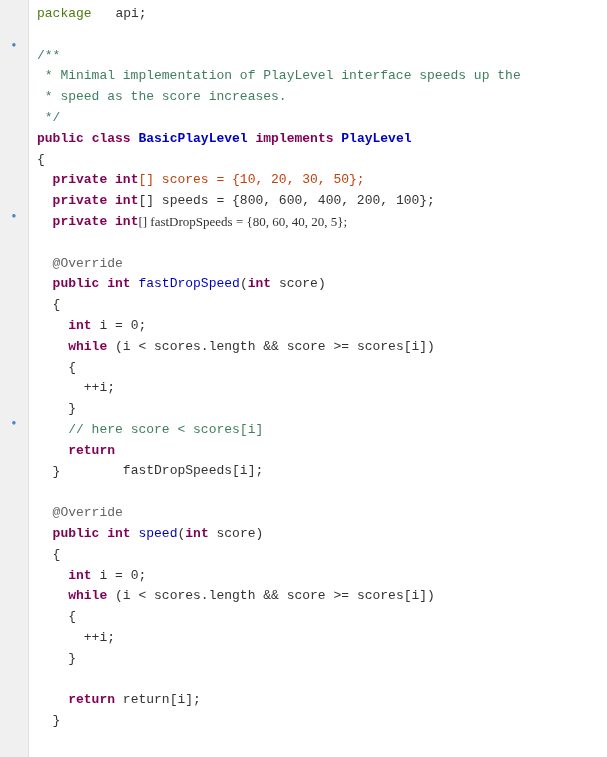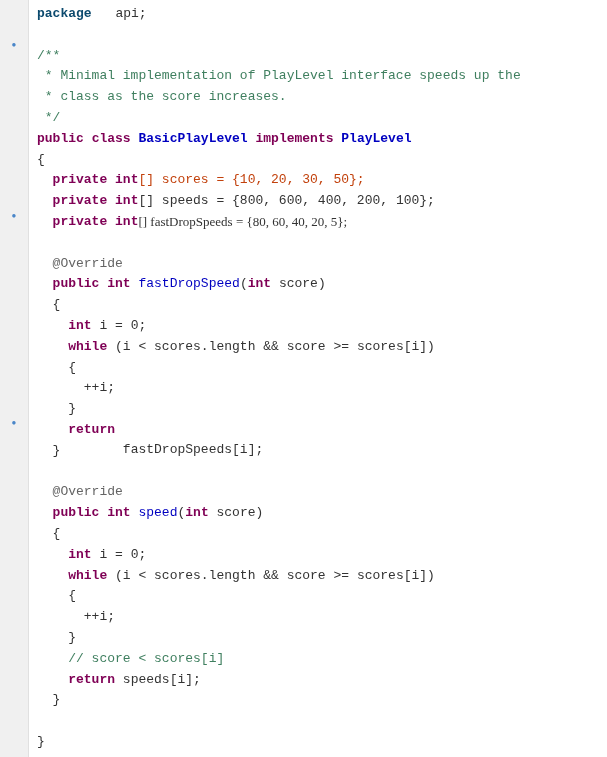--- a/index.html
+++ b/index.html
@@ -107,51 +107,52 @@
         <div class="gutter-marker"></div>
         <div class="gutter-marker"></div>
         <div class="gutter-marker"></div>
         <div class="gutter-marker"></div>
         <div class="gutter-marker"></div>
         <div class="gutter-marker"></div>
         <div class="gutter-marker"></div>
         <div class="gutter-marker"></div>
       </div>
     <div class="code-lines" id="code-lines">
-        <div class="line"><span style="color: #0c4a6e; font-weight: bold;">package</span><span style="color: rgb(51, 51, 51); margin-left: 16px;"> api;</span></div>
+        <div class="line"><span style="color: #4d7c0f; font-weight: normal;">package</span><span style="color: rgb(51, 51, 51); margin-left: 16px;"> api;</span></div>
         <div class="line"></div>
         <div class="line"><span style="color: rgb(63, 127, 95);">/**</span></div>
         <div class="line"><span style="color: rgb(63, 127, 95);"> * Minimal implementation of PlayLevel interface speeds up the</span></div>
-        <div class="line"><span style="color: rgb(63, 127, 95);"> * class as the score increases.</span></div>
+        <div class="line"><span style="color: rgb(63, 127, 95);"> * speed as the score increases.</span></div>
         <div class="line"><span style="color: rgb(63, 127, 95);"> */</span></div>
         <div class="line"><span style="color: rgb(127, 0, 85); font-weight: bold;">public</span><span style="color: rgb(51, 51, 51);"> </span><span style="color: rgb(127, 0, 85); font-weight: bold;">class</span><span style="color: rgb(51, 51, 51);"> </span><span style="color: rgb(0, 0, 192); font-weight: bold;">BasicPlayLevel</span><span style="color: rgb(51, 51, 51);"> </span><span style="color: rgb(127, 0, 85); font-weight: bold;">implements</span><span style="color: rgb(51, 51, 51);"> </span><span style="color: rgb(0, 0, 192); font-weight: bold;">PlayLevel</span></div>
         <div class="line"><span style="color: rgb(51, 51, 51);">{</span></div>
         <div class="line"><span>  </span><span style="color: rgb(127, 0, 85); font-weight: bold;">private</span><span style="color: rgb(51, 51, 51);"> </span><span style="color: rgb(127, 0, 85); font-weight: bold;">int</span><span style="color: #c2410c;">[] scores = {10, 20, 30, 50};</span></div>
         <div class="line"><span>  </span><span style="color: rgb(127, 0, 85); font-weight: bold;">private</span><span style="color: rgb(51, 51, 51);"> </span><span style="color: rgb(127, 0, 85); font-weight: bold;">int</span><span style="color: rgb(51, 51, 51);">[] speeds = {800, 600, 400, 200, 100};</span></div>
         <div class="line"><span>  </span><span style="color: rgb(127, 0, 85); font-weight: bold;">private</span><span style="color: rgb(51, 51, 51);"> </span><span style="color: rgb(127, 0, 85); font-weight: bold;">int</span><span style="color: rgb(51, 51, 51); font-family: Liberation Serif, serif;">[] fastDropSpeeds = {80, 60, 40, 20, 5};</span></div>
         <div class="line"></div>
         <div class="line"><span>  </span><span style="color: rgb(100, 100, 100);">@Override</span></div>
         <div class="line"><span>  </span><span style="color: rgb(127, 0, 85); font-weight: bold;">public</span><span style="color: rgb(51, 51, 51);"> </span><span style="color: rgb(127, 0, 85); font-weight: bold;">int</span><span style="color: rgb(51, 51, 51);"> </span><span style="color: rgb(0, 0, 192);">fastDropSpeed</span><span style="color: rgb(51, 51, 51);">(</span><span style="color: rgb(127, 0, 85); font-weight: bold;">int</span><span style="color: rgb(51, 51, 51);"> score)</span></div>
         <div class="line"><span>  </span><span style="color: rgb(51, 51, 51);">{</span></div>
         <div class="line"><span>    </span><span style="color: rgb(127, 0, 85); font-weight: bold;">int</span><span style="color: rgb(51, 51, 51);"> i = 0;</span></div>
         <div class="line"><span>    </span><span style="color: rgb(127, 0, 85); font-weight: bold;">while</span><span style="color: rgb(51, 51, 51);"> (i &lt; scores.length &amp;&amp; score &gt;= scores[i])</span></div>
         <div class="line"><span>    </span><span style="color: rgb(51, 51, 51);">{</span></div>
         <div class="line"><span>      </span><span style="color: rgb(51, 51, 51);">++i;</span></div>
         <div class="line"><span>    </span><span style="color: rgb(51, 51, 51);">}</span></div>
+        <div class="line"><span>    </span><span style="color: rgb(63, 127, 95);">// here score &lt; scores[i]</span></div>
         <div class="line"><span>    </span><span style="color: rgb(127, 0, 85); font-weight: bold;">return</span><span style="color: rgb(51, 51, 51); margin-top: 40px;"> fastDropSpeeds[i];</span></div>
         <div class="line"><span>  </span><span style="color: rgb(51, 51, 51);">}</span></div>
         <div class="line"></div>
         <div class="line"><span>  </span><span style="color: rgb(100, 100, 100);">@Override</span></div>
         <div class="line"><span>  </span><span style="color: rgb(127, 0, 85); font-weight: bold;">public</span><span style="color: rgb(51, 51, 51);"> </span><span style="color: rgb(127, 0, 85); font-weight: bold;">int</span><span style="color: rgb(51, 51, 51);"> </span><span style="color: rgb(0, 0, 192);">speed</span><span style="color: rgb(51, 51, 51);">(</span><span style="color: rgb(127, 0, 85); font-weight: bold;">int</span><span style="color: rgb(51, 51, 51);"> score)</span></div>
         <div class="line"><span>  </span><span style="color: rgb(51, 51, 51);">{</span></div>
         <div class="line"><span>    </span><span style="color: rgb(127, 0, 85); font-weight: bold;">int</span><span style="color: rgb(51, 51, 51);"> i = 0;</span></div>
         <div class="line"><span>    </span><span style="color: rgb(127, 0, 85); font-weight: bold;">while</span><span style="color: rgb(51, 51, 51);"> (i &lt; scores.length &amp;&amp; score &gt;= scores[i])</span></div>
         <div class="line"><span>    </span><span style="color: rgb(51, 51, 51);">{</span></div>
         <div class="line"><span>      </span><span style="color: rgb(51, 51, 51);">++i;</span></div>
         <div class="line"><span>    </span><span style="color: rgb(51, 51, 51);">}</span></div>
-        <div class="line"><span>    </span><span style="color: rgb(63, 127, 95);">// score &lt; scores[i]</span></div>
-        <div class="line"><span>    </span><span style="color: rgb(127, 0, 85); font-weight: bold;">return</span><span style="color: rgb(51, 51, 51);"> speeds[i];</span></div>
+        <div class="line"><span>    </span></div>
+        <div class="line"><span>    </span><span style="color: rgb(127, 0, 85); font-weight: bold;">return</span><span style="color: rgb(51, 51, 51);"> return[i];</span></div>
         <div class="line"><span>  </span><span style="color: rgb(51, 51, 51);">}</span></div>
         <div class="line"></div>
         <div class="line"><span style="color: rgb(51, 51, 51);">}</span></div>
       </div>
   </div>
 </div>
 
 </body></html>

